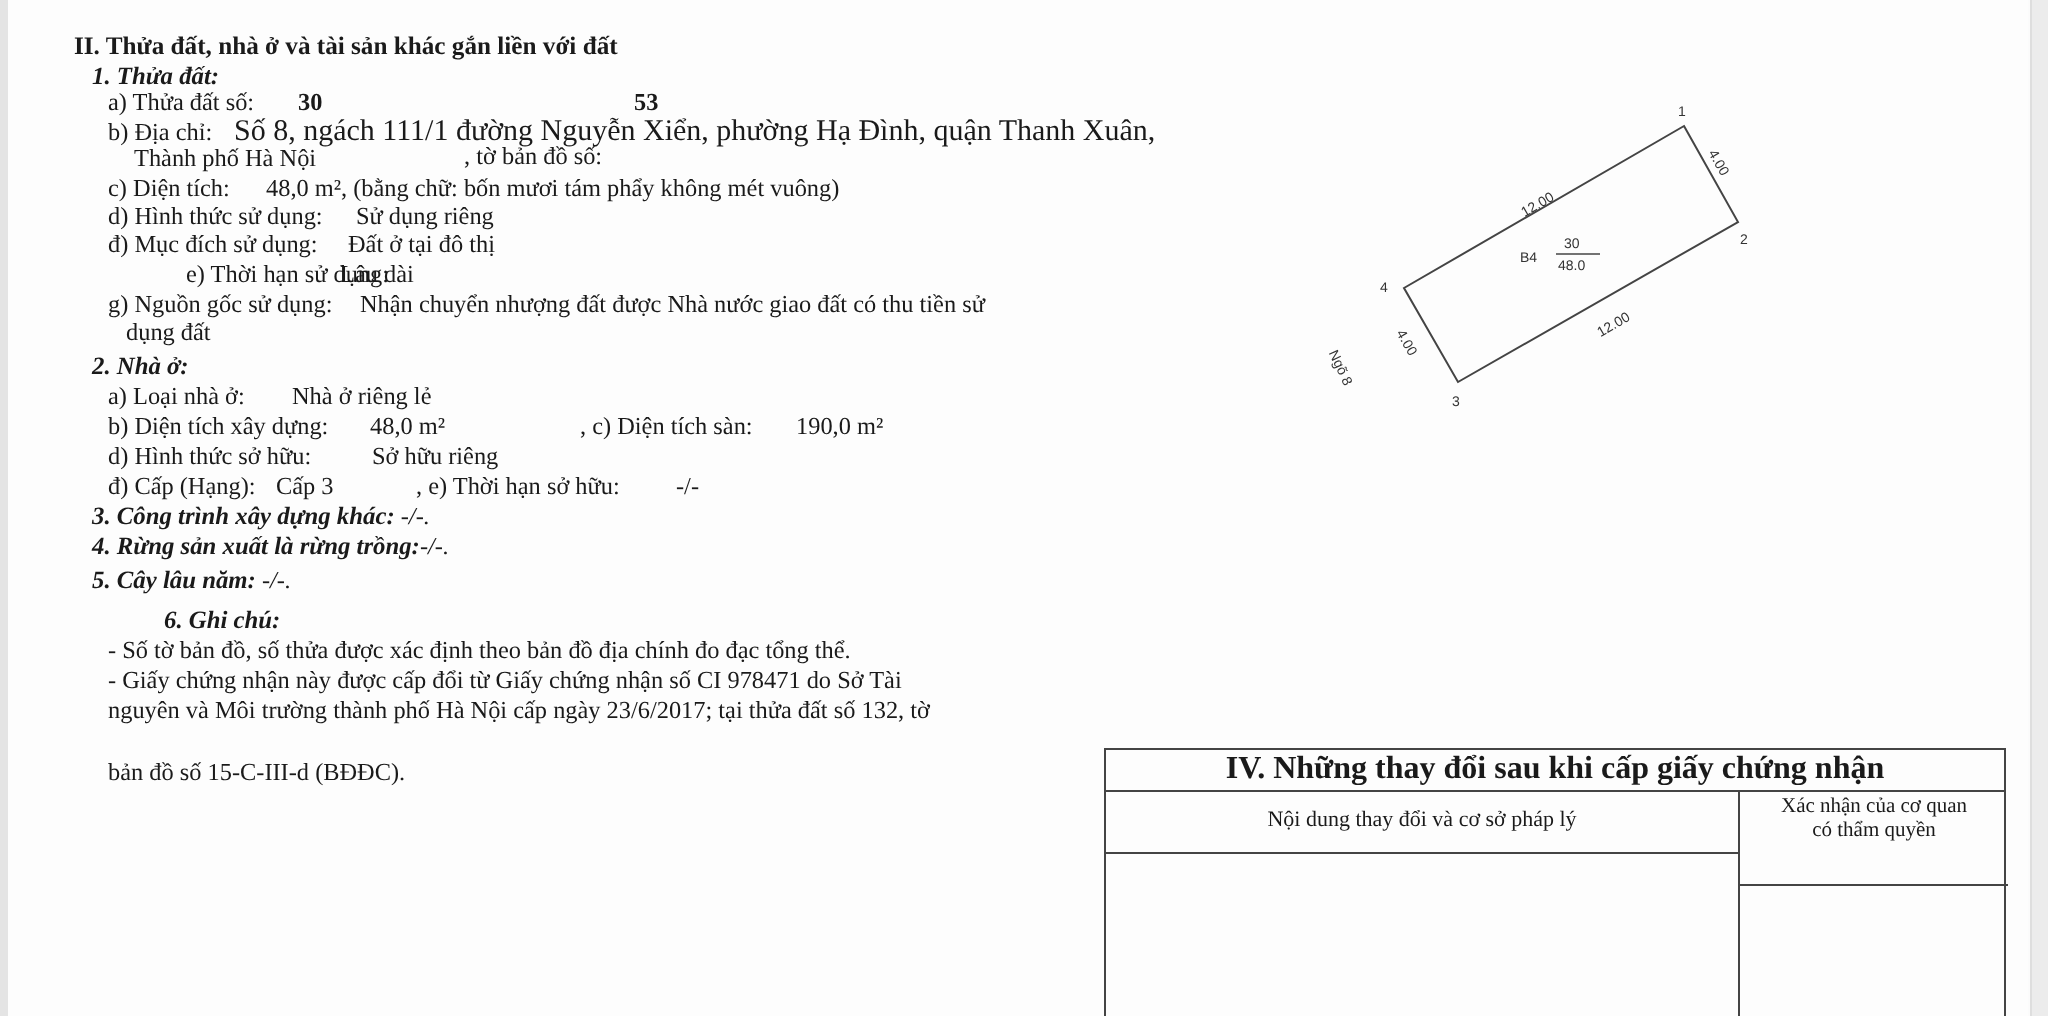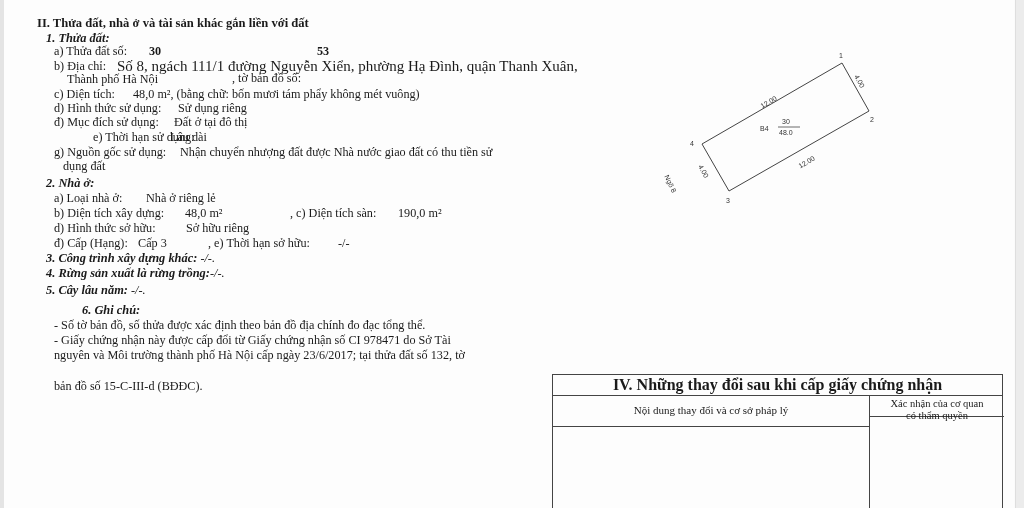--- a/index.html
+++ b/index.html
@@ -30,21 +30,21 @@
     position: absolute; left: 0; top: 0; width: 100%; height: 20px;
     border-bottom: 1px solid #444; text-align: center; font-weight: bold;
     font-size: 16px; line-height: 20px;
   }
   .tbl-col1 {
     position: absolute; left: 0; top: 20px; width: 316px; height: 31px;
     border-bottom: 1px solid #444; border-right: 1px solid #444;
     text-align: center; font-size: 11px; line-height: 31px;
   }
   .tbl-col2 {
-    position: absolute; left: 317px; top: 20px; width: 134px; height: 22px;
+    position: absolute; left: 317px; top: 20px; width: 134px; height: 48px;
     border-bottom: 1px solid #444; text-align: center; font-size: 10.5px; line-height: 12px;
     padding-top: 3px; box-sizing: border-box;
   }
   .tbl-body1 { position: absolute; left: 0; top: 52px; width: 316px; height: 100px; border-right: 1px solid #444; }
   .tbl-body2 { position: absolute; left: 317px; top: 52px; width: 134px; height: 100px; }
 </style>
 </head>
 <body>
 
 <div class="edge-left"></div>

